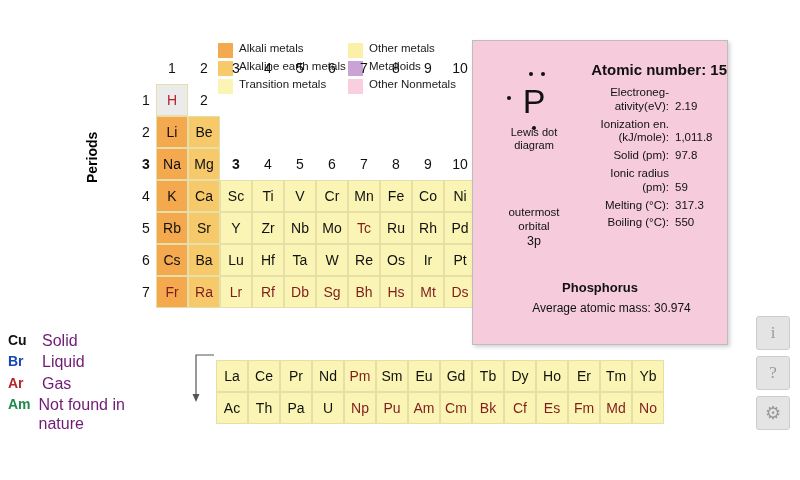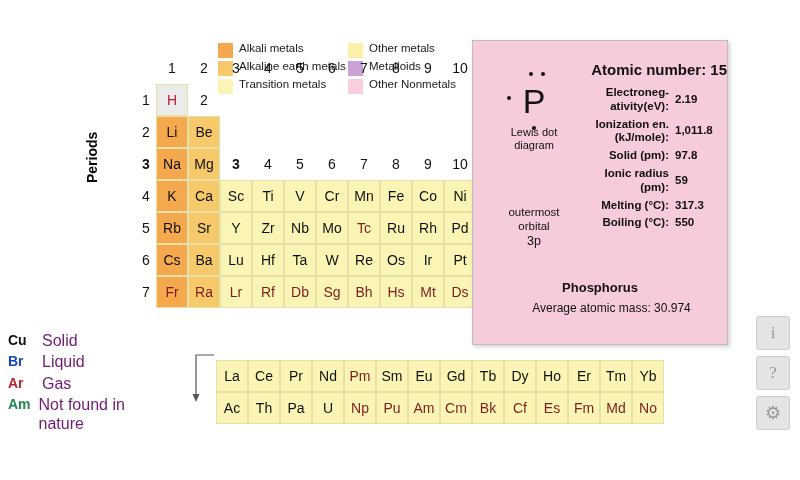--- a/index.html
+++ b/index.html
@@ -166,22 +166,21 @@
     position: absolute;
     left: 116px;
     top: 8px;
     width: 136px;
   }
   .prop-row {
     display: flex;
     font-size: 11.5px;
     color: #111;
     margin-bottom: 4px;
-    align-items: center;
-    font-weight: bold;
+    align-items: flex-end;
   }
   .prop-lb { width: 80px; text-align: right; padding-right: 6px; line-height: 1.2; }
   .prop-val { flex: 1; text-align: left; line-height: 1.2; }
   .panel-name {
     text-align: center;
     font-size: 13px;
     font-weight: bold;
     color: #111;
     margin-top: 2px;
   }

